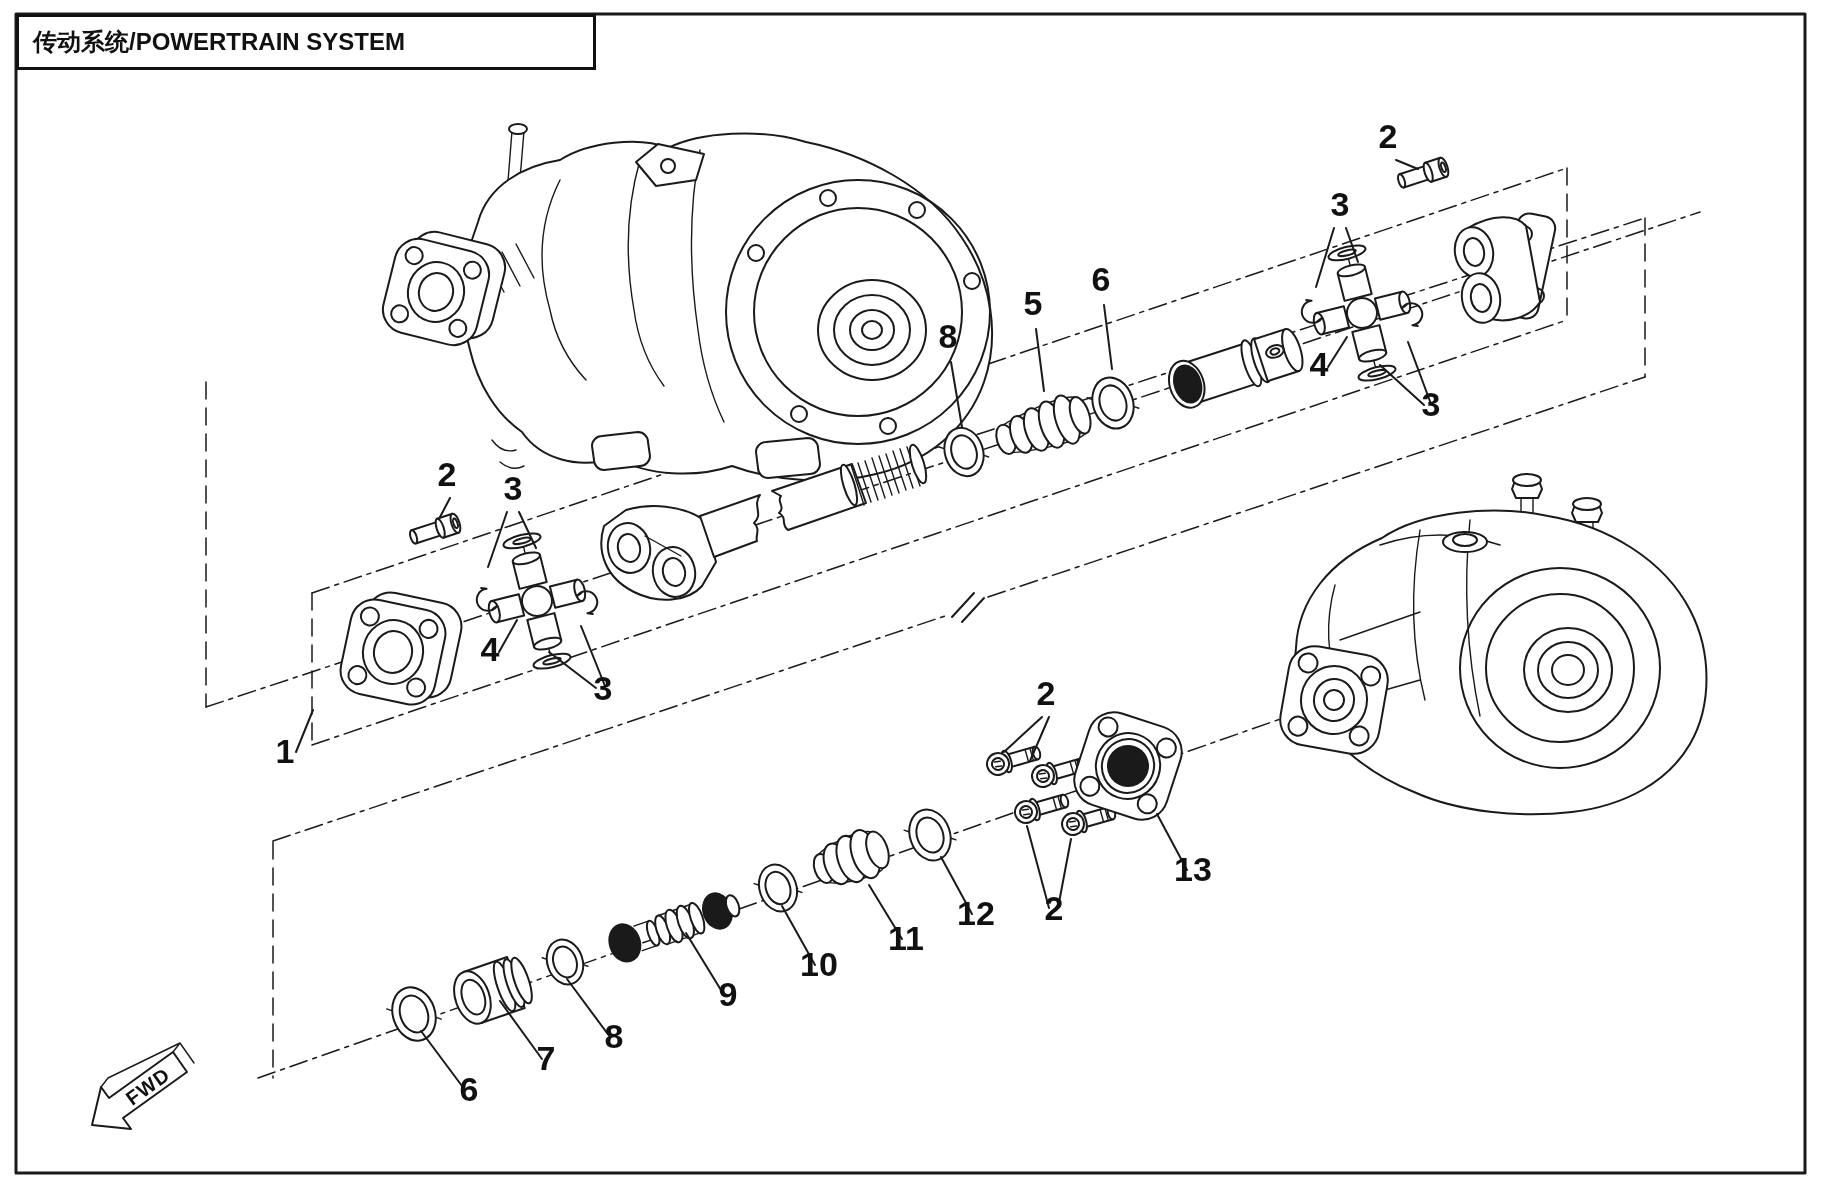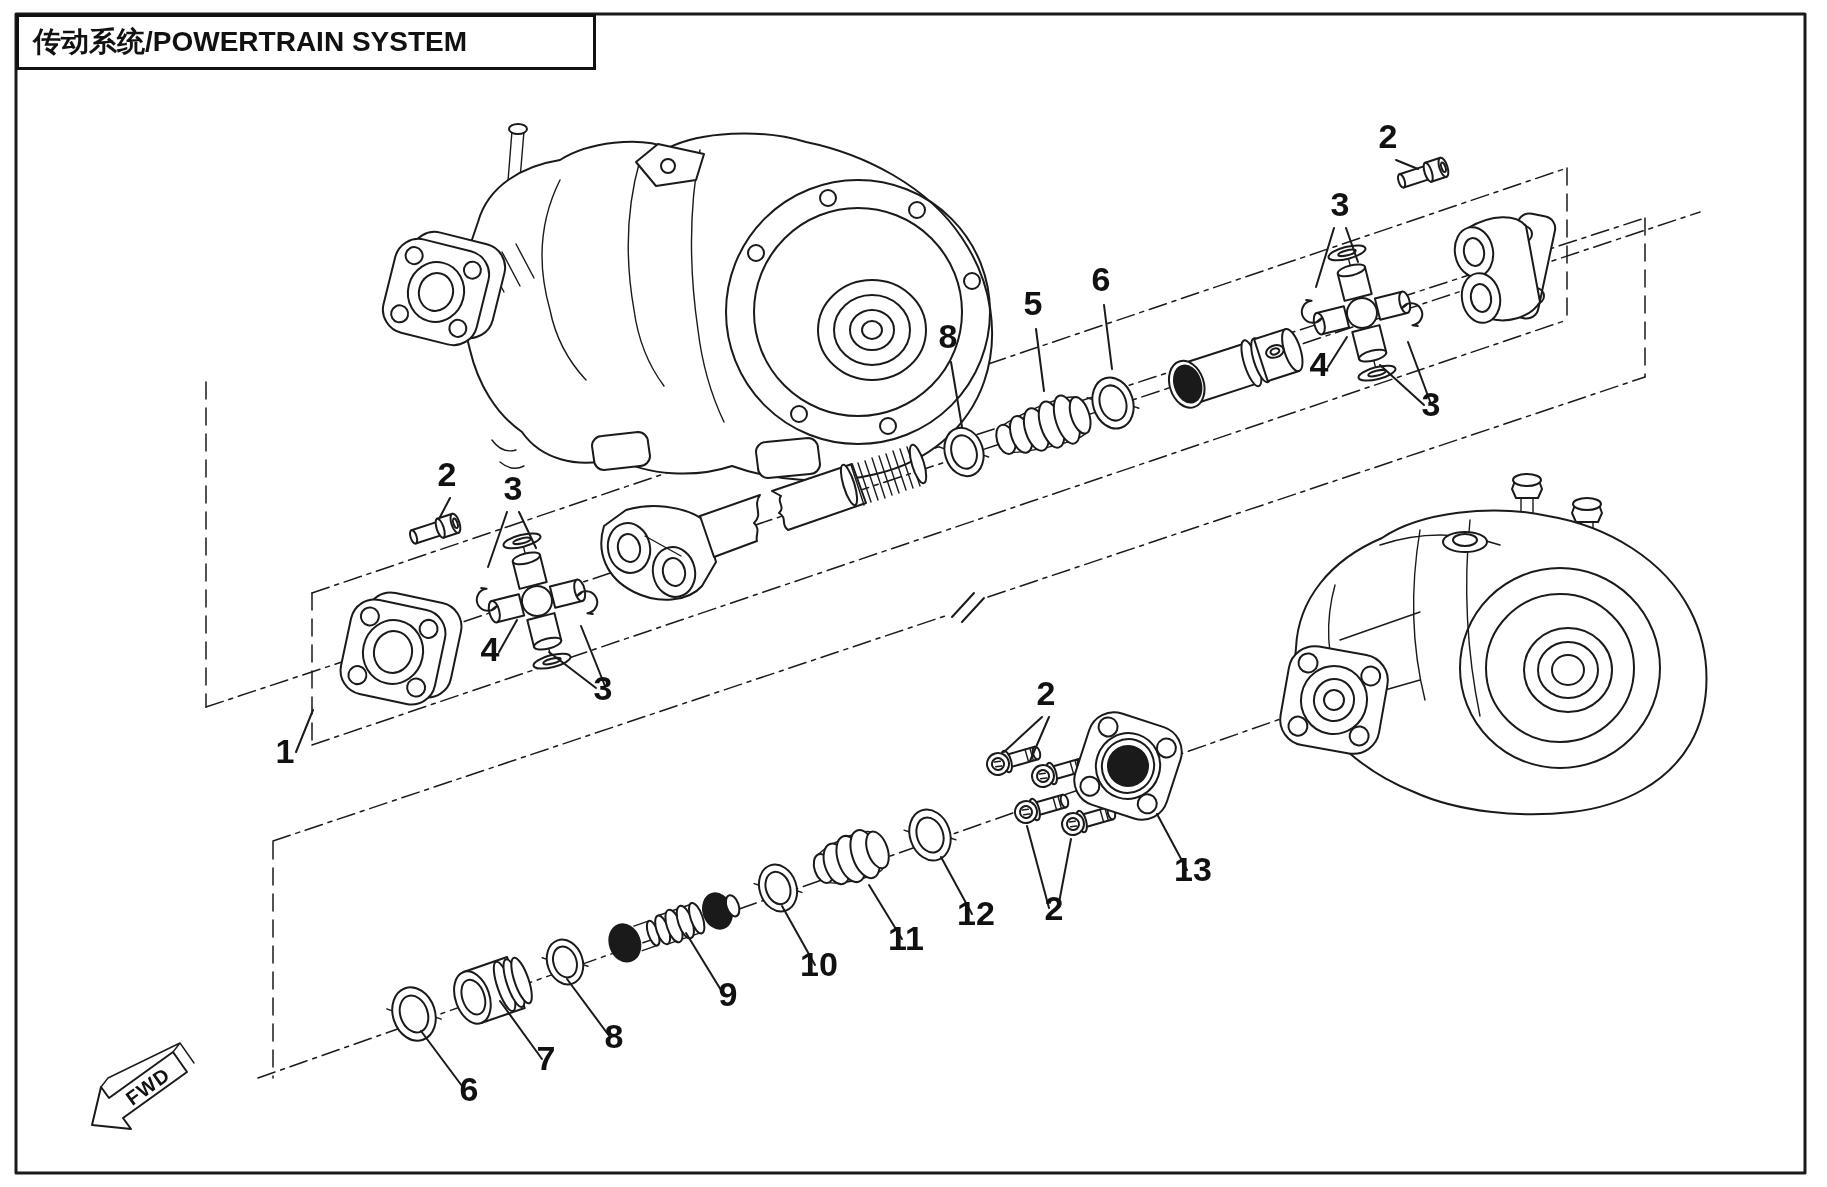--- a/index.html
+++ b/index.html
@@ -15,21 +15,21 @@
   #art .thin{stroke-width:1.4;}
   #art .ldr{stroke-width:1.7;}
   #art .cl{stroke-width:1.5;stroke-dasharray:18 6 4 6;}
   #art .bx{stroke-width:1.5;stroke-dasharray:17 9;}
   #art .border{stroke-width:3;}
   #art text{stroke:none;fill:#111;}
   #art .lbl{font:700 34px "Liberation Sans",sans-serif;text-anchor:middle;}
   #art .fwdt{font:700 20px "Liberation Sans",sans-serif;letter-spacing:1px;text-anchor:middle;}
   #titlebox{position:absolute;left:16px;top:14px;width:574px;height:50px;border:3px solid #111;
     background:#fff;display:flex;align-items:center;box-sizing:content-box;z-index:5;}
-  #titlebox span{font-size:28px;font-weight:700;color:#111;padding-left:14px;white-space:nowrap;}
+  #titlebox span{font-size:24px;font-weight:700;color:#111;padding-left:14px;white-space:nowrap;}
 </style>
 </head>
 <body>
 
 <div id="stage">
   <div id="titlebox">
     <span>传动系统/POWERTRAIN SYSTEM</span>
   </div>
 
   <svg id="art" width="1827" height="1187" viewBox="0 0 1827 1187">

